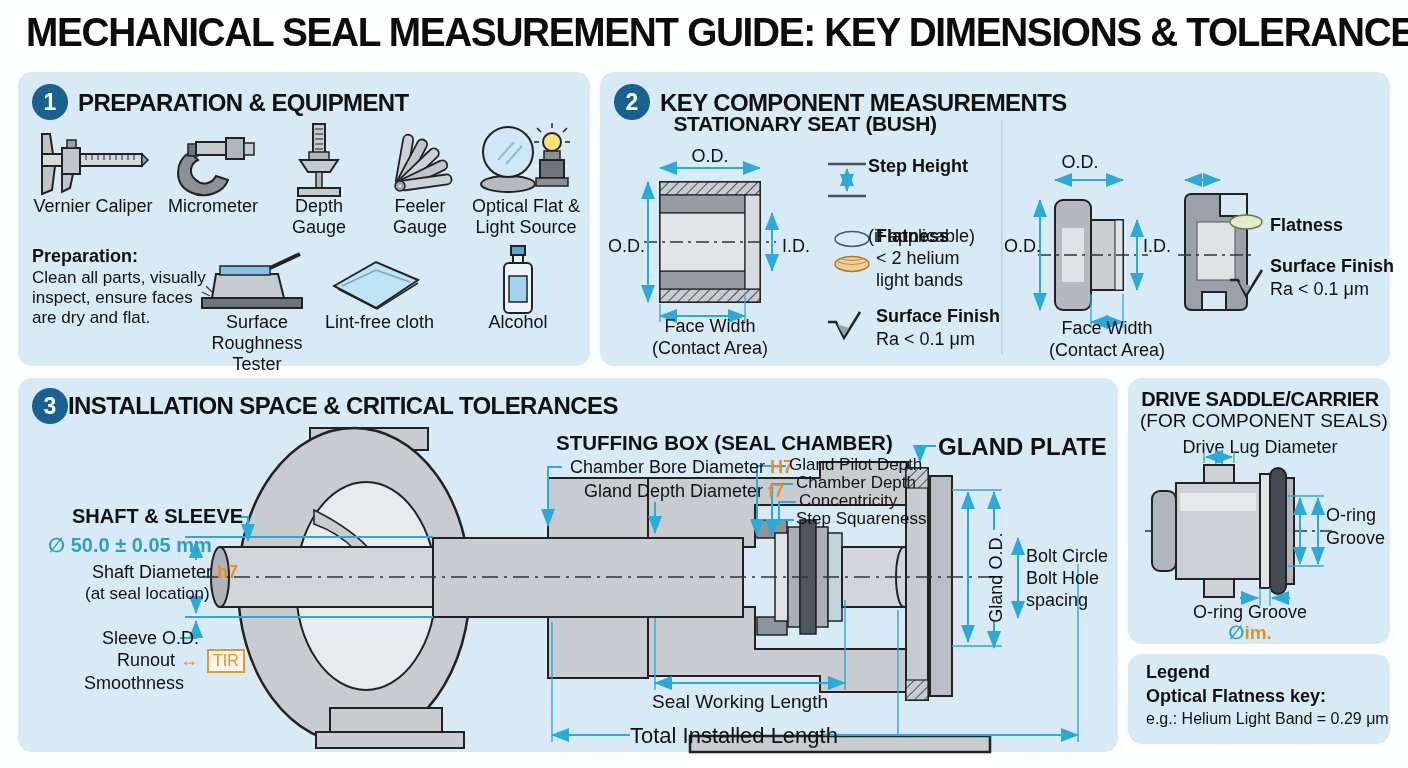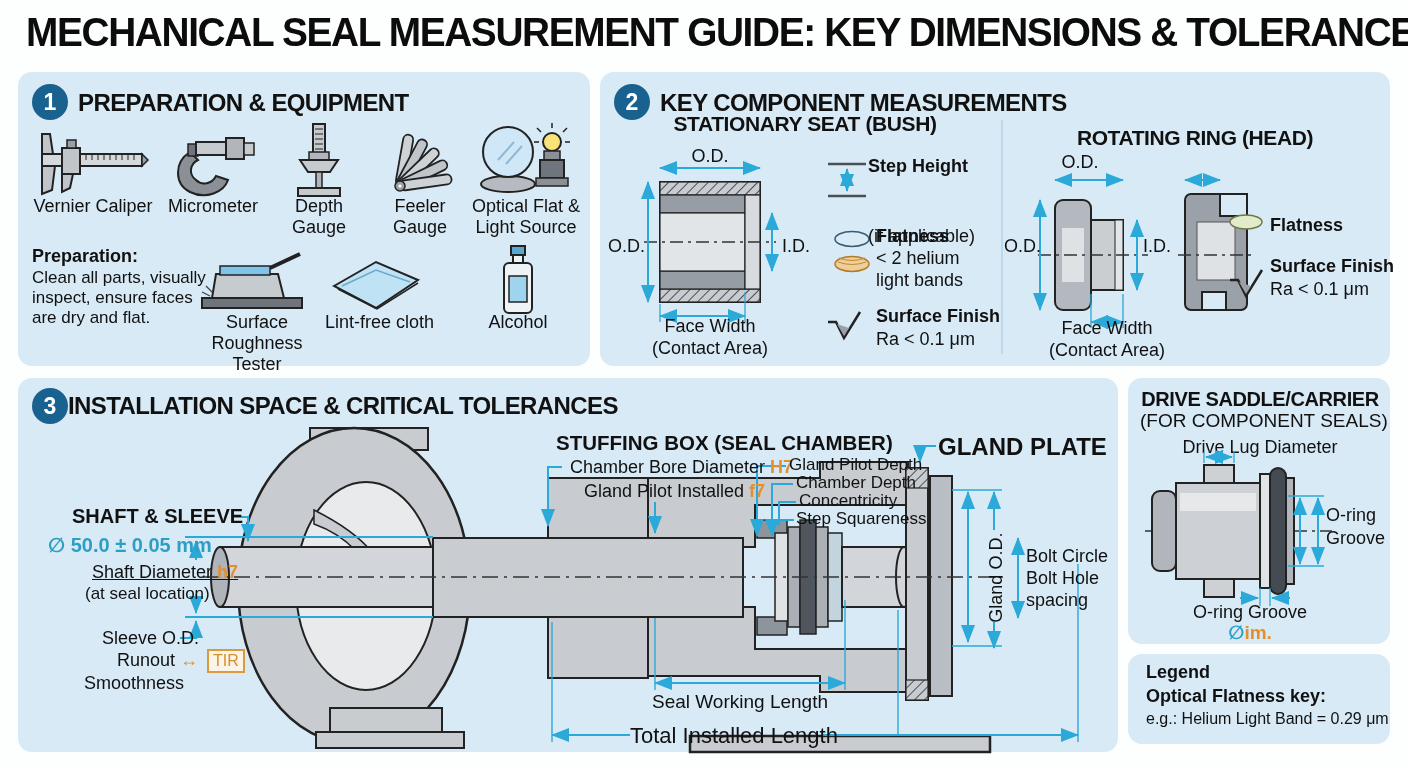--- a/index.html
+++ b/index.html
@@ -193,21 +193,20 @@
   <div class="lbl c" style="left:650px;top:316px;width:120px;">Face Width</div>
   <div class="lbl c" style="left:640px;top:338px;width:140px;">(Contact Area)</div>
   <div class="lbl b" style="left:868px;top:156px;">Step Height</div>
   <div class="lbl" style="left:868px;top:178px;margin-top:48px;">(if applicable)</div>
   <div class="lbl b" style="left:876px;top:226px;">Flatness</div>
   <div class="lbl" style="left:876px;top:248px;">&lt; 2 helium</div>
   <div class="lbl" style="left:876px;top:270px;">light bands</div>
   <div class="lbl b" style="left:876px;top:306px;">Surface Finish</div>
   <div class="lbl" style="left:876px;top:329px;">Ra &lt; 0.1 μm</div>
 
-  <div class="h2" style="left:1040px;top:126px;width:310px;">ROTATING RING (HEAD)</div>
   <div class="lbl c" style="left:1040px;top:152px;width:80px;">O.D.</div>
   <div class="lbl" style="left:1004px;top:236px;">O.D.</div>
   <div class="lbl" style="left:1143px;top:236px;">I.D.</div>
   <div class="lbl c" style="left:1047px;top:318px;width:120px;">Face Width</div>
   <div class="lbl c" style="left:1037px;top:340px;width:140px;">(Contact Area)</div>
   <div class="lbl b" style="left:1270px;top:215px;">Flatness</div>
   <div class="lbl b" style="left:1270px;top:256px;">Surface Finish</div>
   <div class="lbl" style="left:1270px;top:279px;">Ra &lt; 0.1 μm</div>
 
   <div class="panel" style="left:18px;top:378px;width:1100px;height:374px;"></div>
@@ -274,40 +273,40 @@
       <line x1="534" y1="244" x2="534" y2="364" stroke-width="1.4"></line>
       <line x1="880" y1="232" x2="880" y2="357" stroke-width="1.4"></line>
       <line x1="1060" y1="186" x2="1060" y2="364" stroke-width="1.4"></line>
       <line x1="534" y1="357" x2="612" y2="357" marker-start="url(#ac)"></line>
       <line x1="804" y1="357" x2="1060" y2="357" marker-end="url(#ac)"></line>
     </g>
   </svg>
 
   <div class="lbl b" style="left:72px;top:505px;font-size:20px;">SHAFT &amp; SLEEVE</div>
   <div class="lbl teal" style="left:48px;top:534px;font-size:20px;">∅ 50.0 ± 0.05 mm</div>
-  <div class="lbl" style="left:92px;top:562px;text-decoration:underline;">
+  <div class="lbl" style="left:92px;top:562px;">
     <span>Shaft Diameter</span>
     <span class="orange">h7</span>
   </div>
   <div class="lbl sm" style="left:85px;top:584px;">(at seal location)</div>
   <div class="lbl" style="left:102px;top:628px;">Sleeve O.D.</div>
   <div class="lbl" style="left:117px;top:649px;">
     <span>Runout</span>
     <span class="orange">↔</span>
     <span class="tirbox">TIR</span>
   </div>
   <div class="lbl" style="left:84px;top:673px;">Smoothness</div>
 
   <div class="lbl b" style="left:556px;top:431px;font-size:20.5px;">STUFFING BOX (SEAL CHAMBER)</div>
   <div class="lbl" style="left:570px;top:457px;">
     <span>Chamber Bore Diameter</span>
     <span class="orange">H7</span>
   </div>
   <div class="lbl" style="left:584px;top:481px;">
-    <span>Gland Pilot Installed</span>
+    <span>Gland Depth Diameter</span>
     <span class="orange">f7</span>
   </div>
   <div class="lbl sm" style="left:789px;top:455px;">Gland Pilot Depth</div>
   <div class="lbl sm" style="left:796px;top:473px;">Chamber Depth</div>
   <div class="lbl sm" style="left:799px;top:491px;">Concentricity</div>
   <div class="lbl sm" style="left:796px;top:509px;">Step Squareness</div>
 
   <div class="lbl b" style="left:938px;top:433px;font-size:24px;">GLAND PLATE</div>
   <div class="lbl c vlabel" style="left:942px;top:567px;width:110px;">Gland O.D.</div>
   <div class="lbl" style="left:1026px;top:546px;">Bolt Circle</div>

